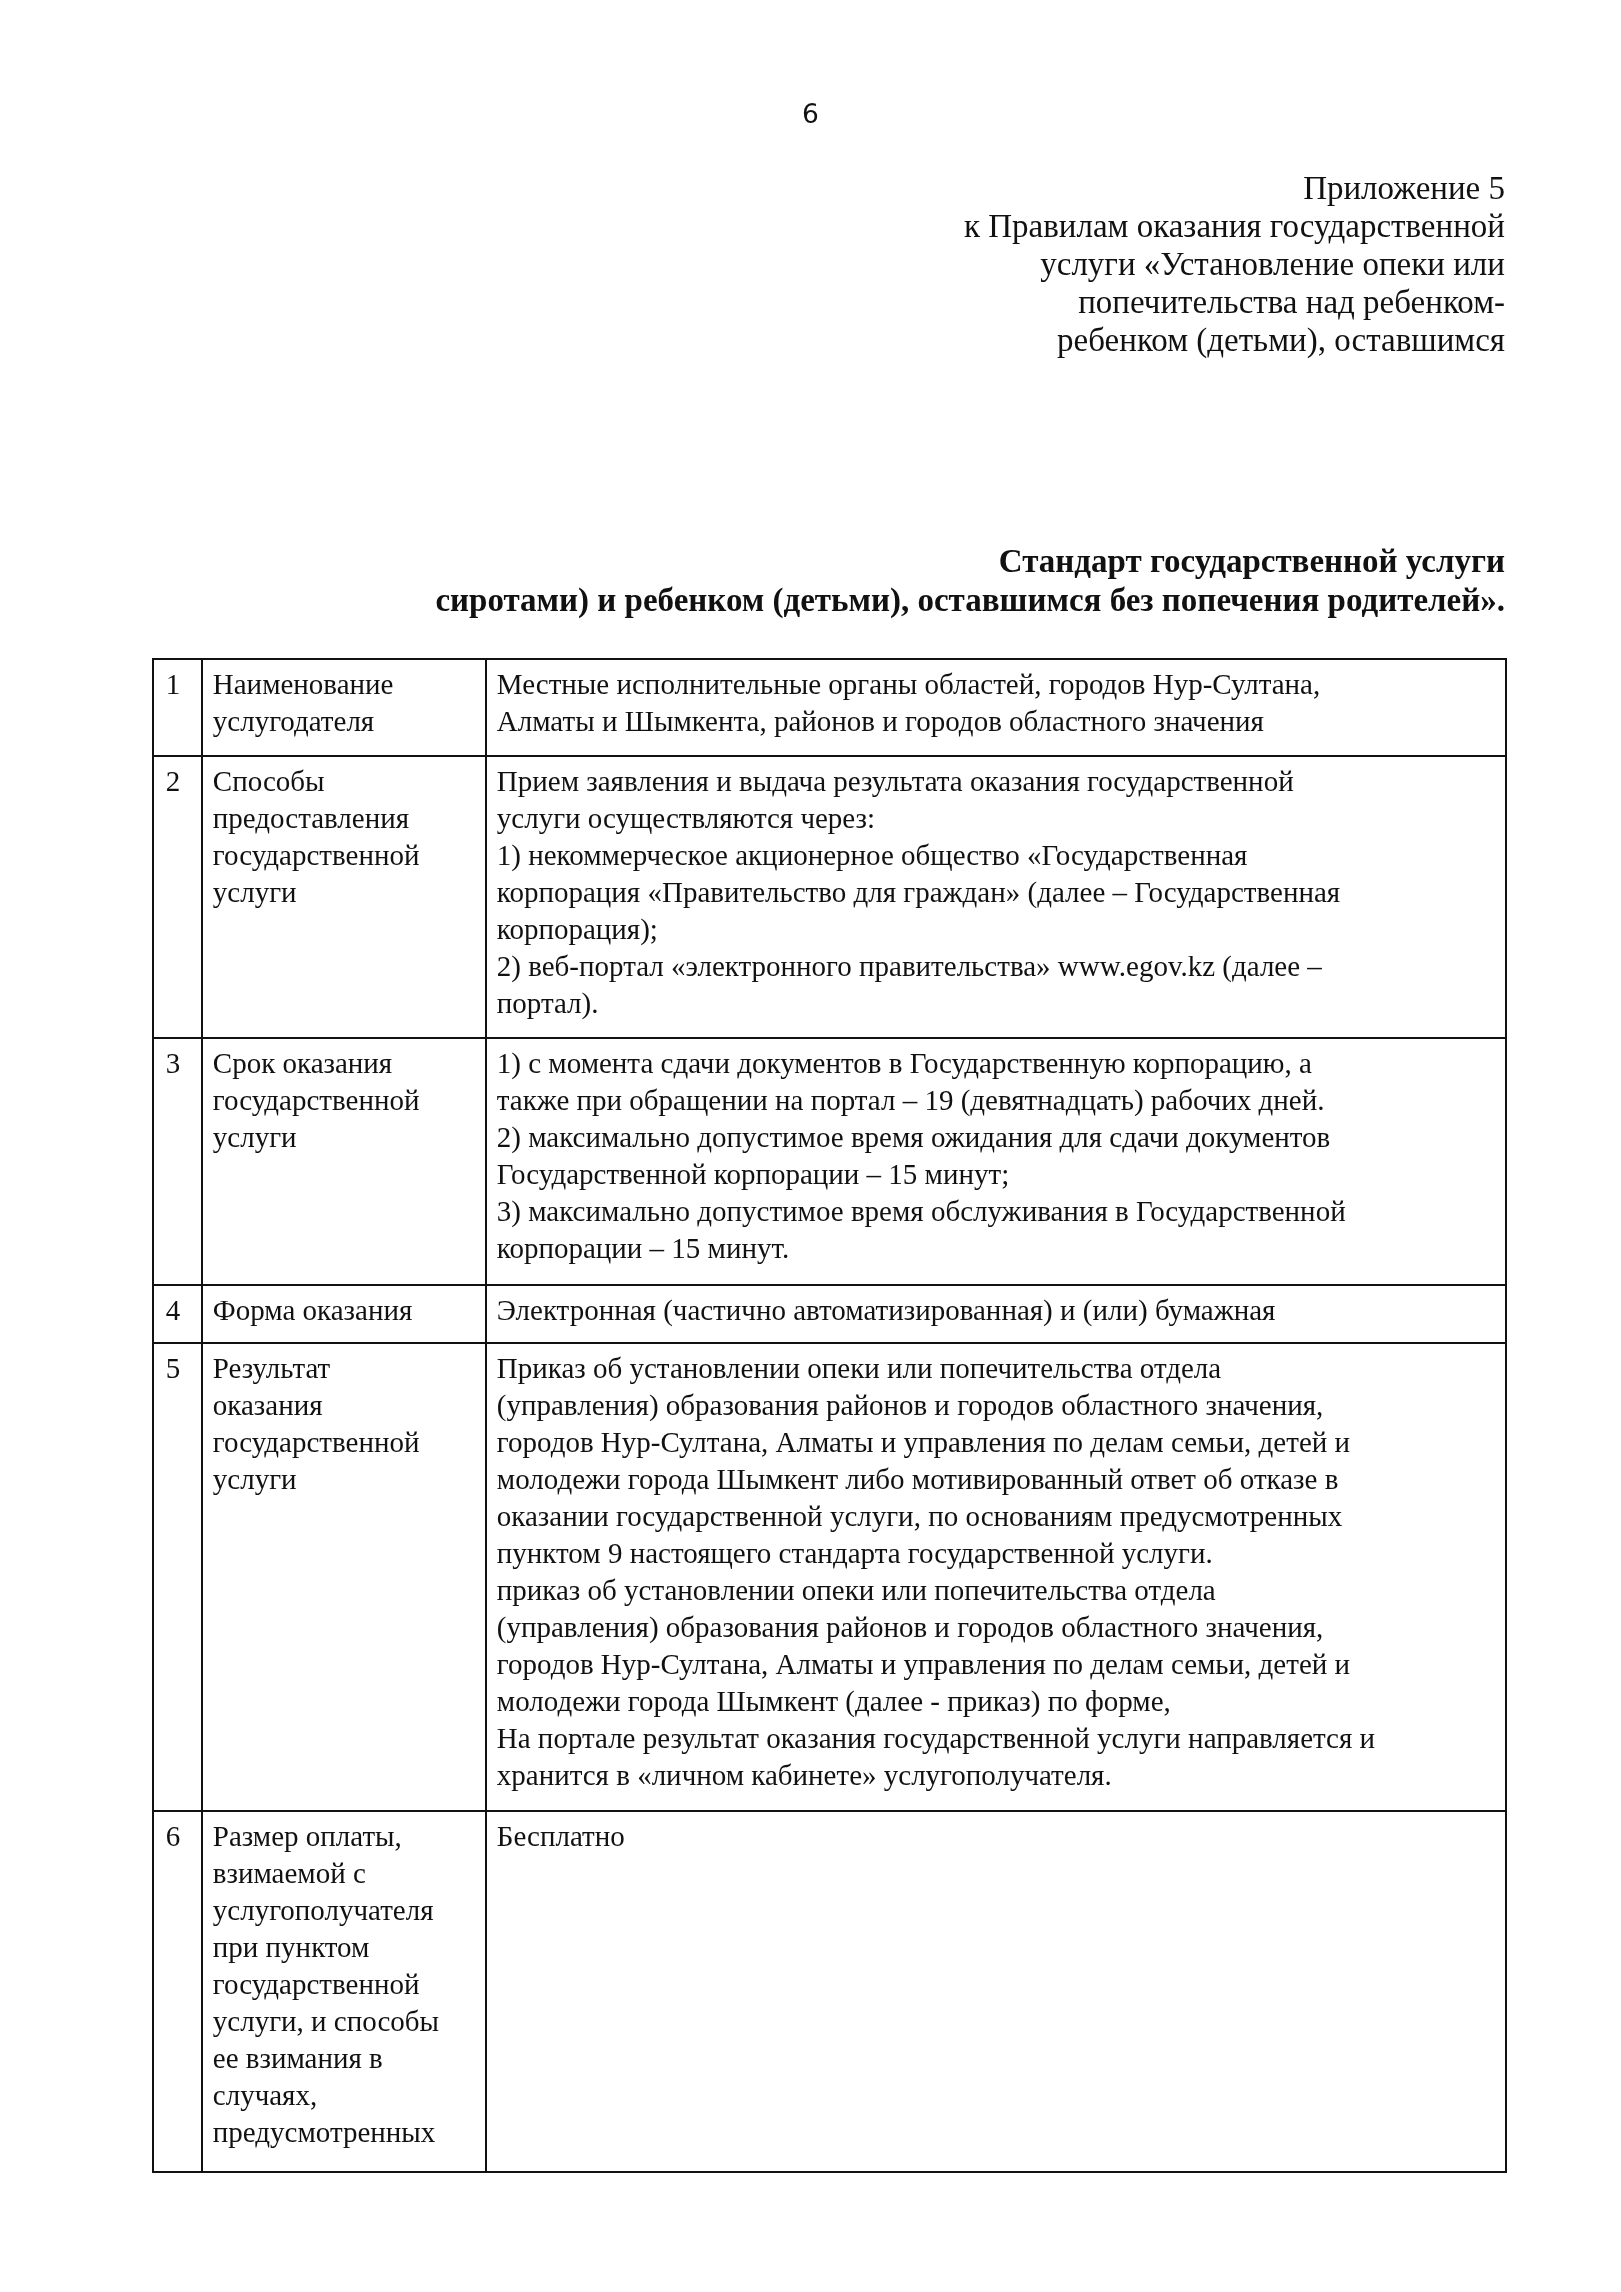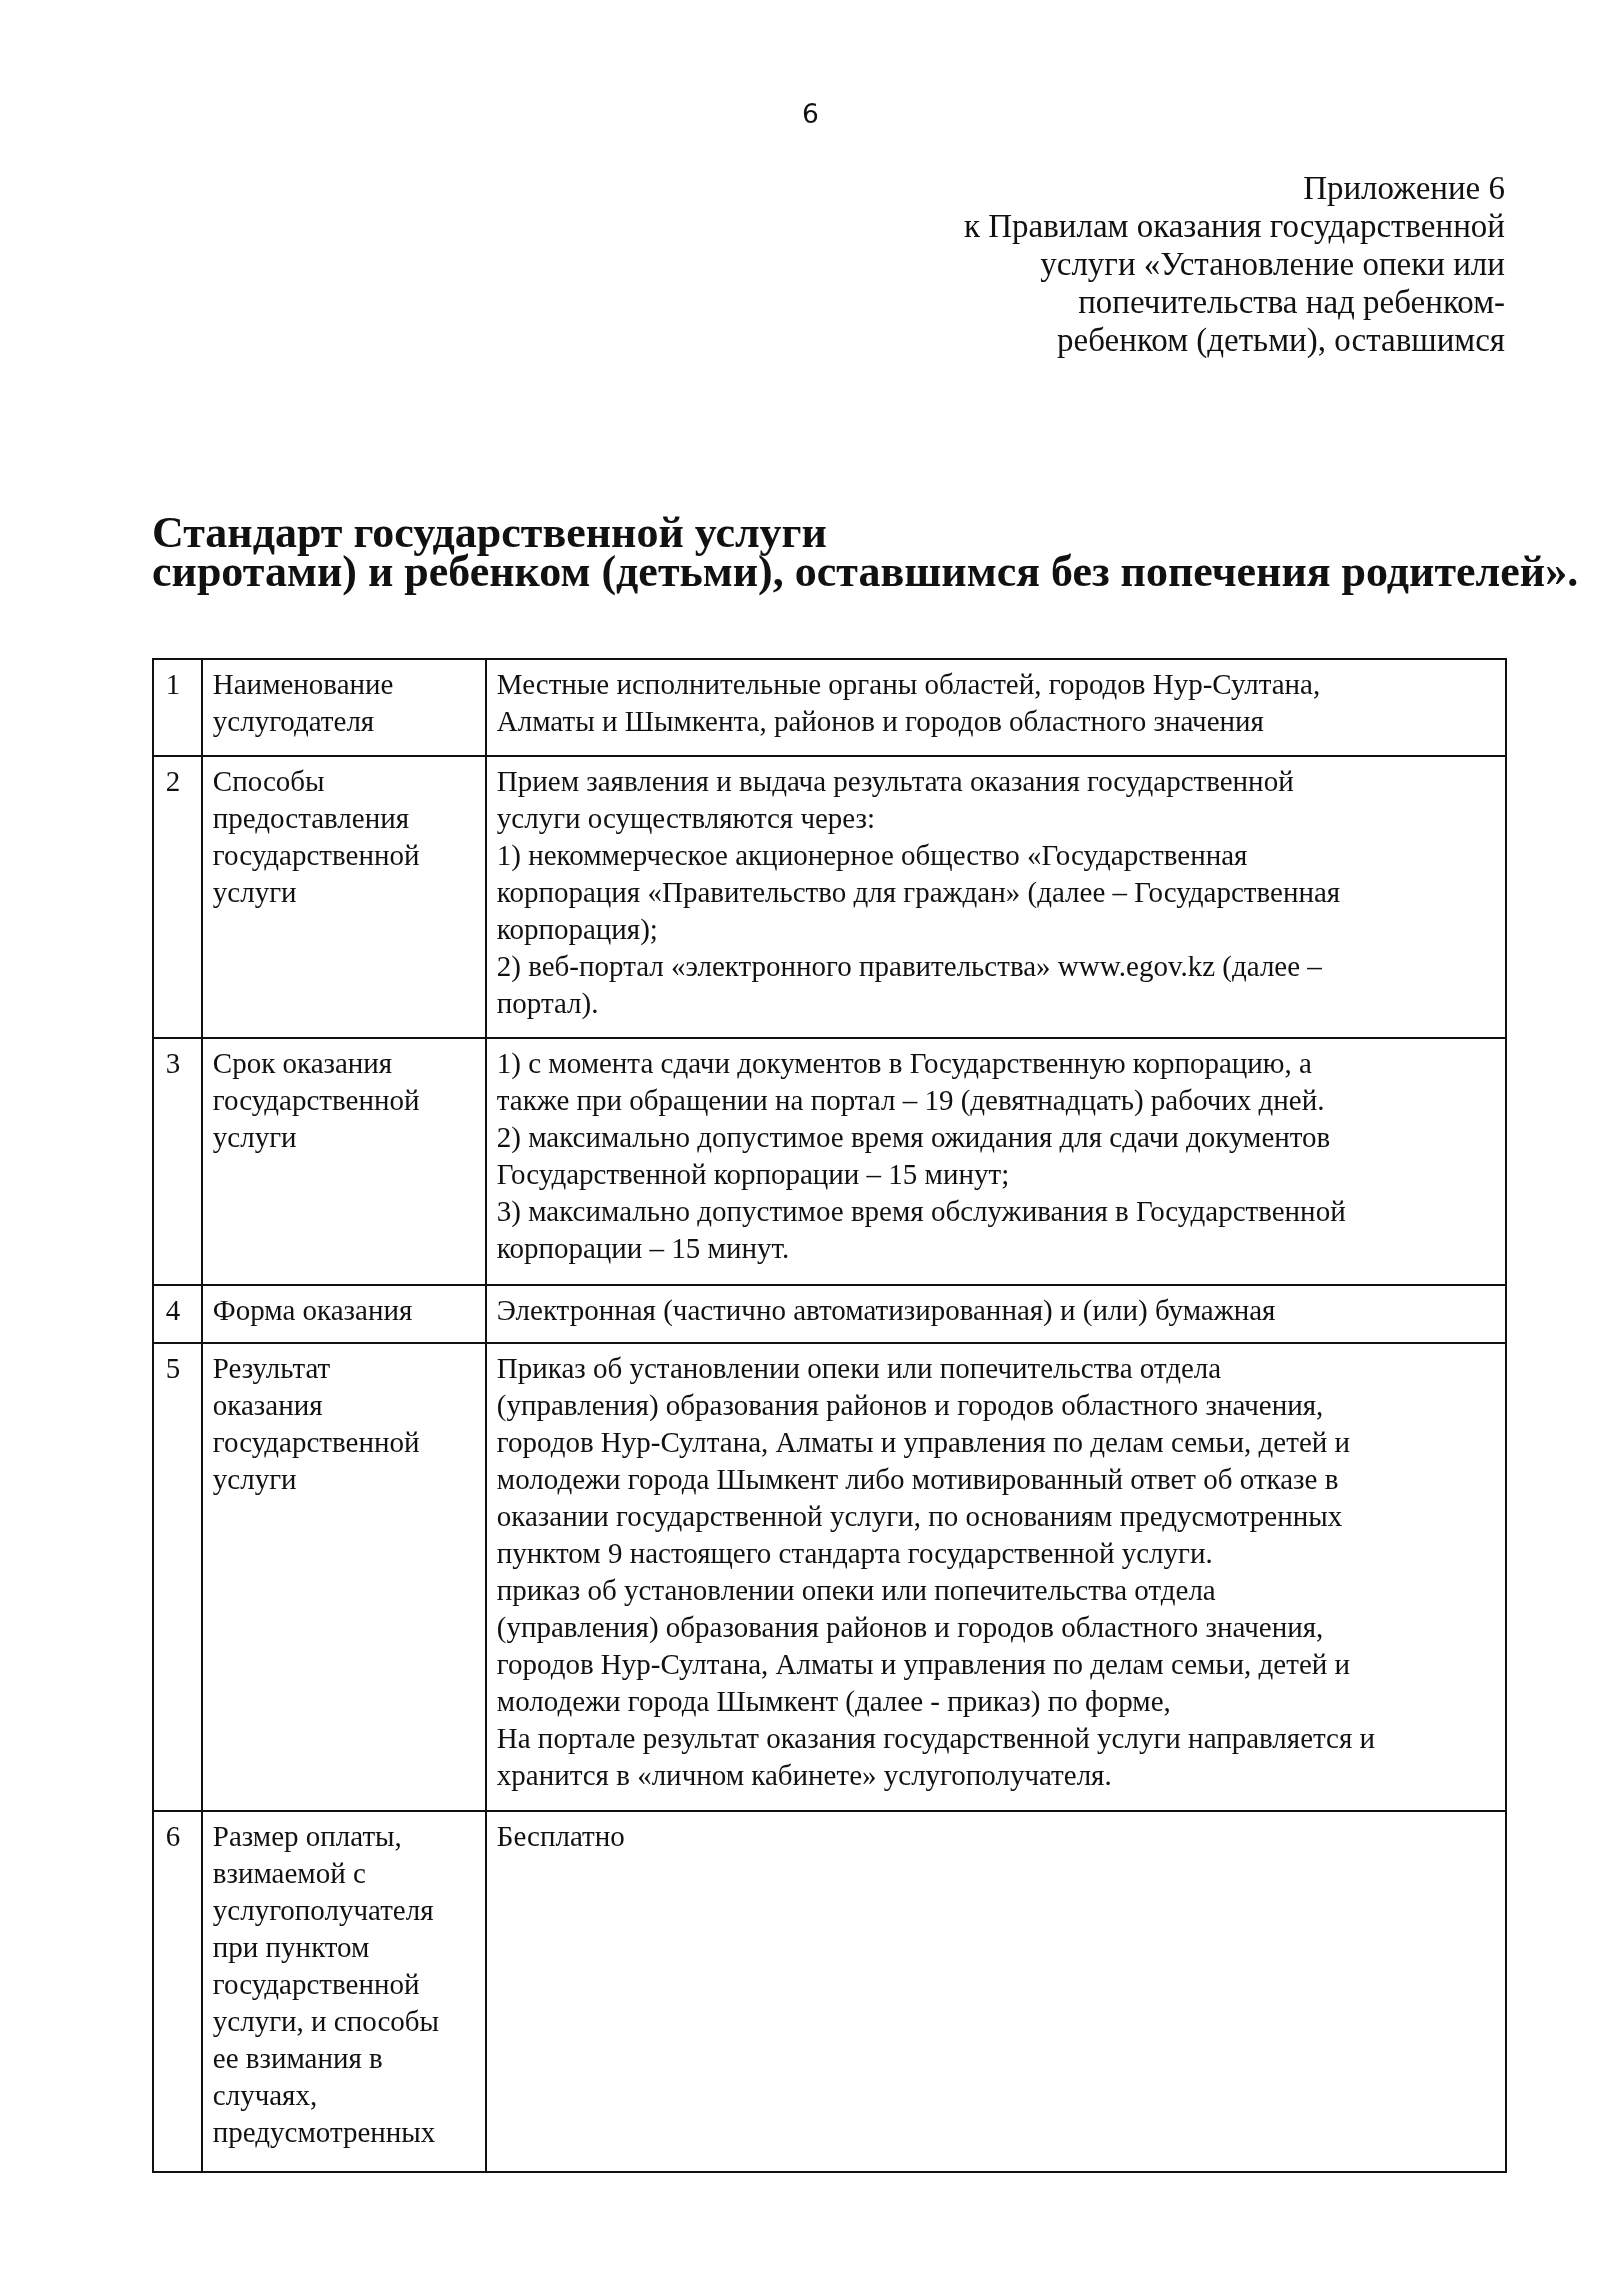--- a/index.html
+++ b/index.html
@@ -3,22 +3,22 @@
 <meta charset="utf-8">
 <style>
   html, body { margin: 0; padding: 0; background: #ffffff; }
   body { width: 1621px; height: 2293px; position: relative; overflow: hidden;
          font-family: "Liberation Serif", "DejaVu Serif", serif; color: #111; }
   .page-number { position: absolute; top: 98px; left: 0; width: 1621px; text-align: center;
                  font-family: "DejaVu Sans", "Liberation Sans", sans-serif; font-size: 26.5px; }
   .appendix { position: absolute; top: 169px; right: 116px; text-align: right;
               font-size: 33px; line-height: 38px; }
   .appendix div { white-space: nowrap; }
-  .title { position: absolute; top: 513px; left: 152px; width: 1353px; text-align: left;
-           font-weight: bold; font-size: 44px; line-height: 39px; }
+  .title { position: absolute; top: 542px; left: 152px; width: 1353px; text-align: right;
+           font-weight: bold; font-size: 33px; line-height: 39px; }
   .title div { white-space: nowrap; }
   table.std { position: absolute; top: 658px; left: 152px; width: 1354px;
               border-collapse: collapse; table-layout: fixed; font-size: 29px; line-height: 37px; }
   table.std td { border: 2.9px solid #111; vertical-align: top; padding: 5.9px 9.8px 7.8px 9.8px; }
   table.std col.c-num { width: 49px; }
   table.std col.c-lbl { width: 284px; }
   table.std col.c-val { width: 1020px; }
   td.num { text-align: left; padding-left: 11.8px !important; }
   .line { display: block; white-space: nowrap; }
   tr.r1 td { height: 81px; }
@@ -27,21 +27,21 @@
   tr.r4 td { height: 42px; }
   tr.r5 td { height: 453px; }
   tr.r6 td { height: 345px; }
 </style>
 </head>
 <body>
 
 <div class="page-number">6</div>
 
 <div class="appendix">
-  <div>Приложение 6</div>
+  <div>Приложение 5</div>
   <div>к Правилам оказания государственной</div>
   <div>услуги «Установление опеки или</div>
   <div>попечительства над ребенком-</div>
   <div>ребенком (детьми), оставшимся</div>
 </div>
 
 <div class="title">
   <div>Стандарт государственной услуги</div>
   <div>сиротами) и ребенком (детьми), оставшимся без попечения родителей».</div>
 </div>

